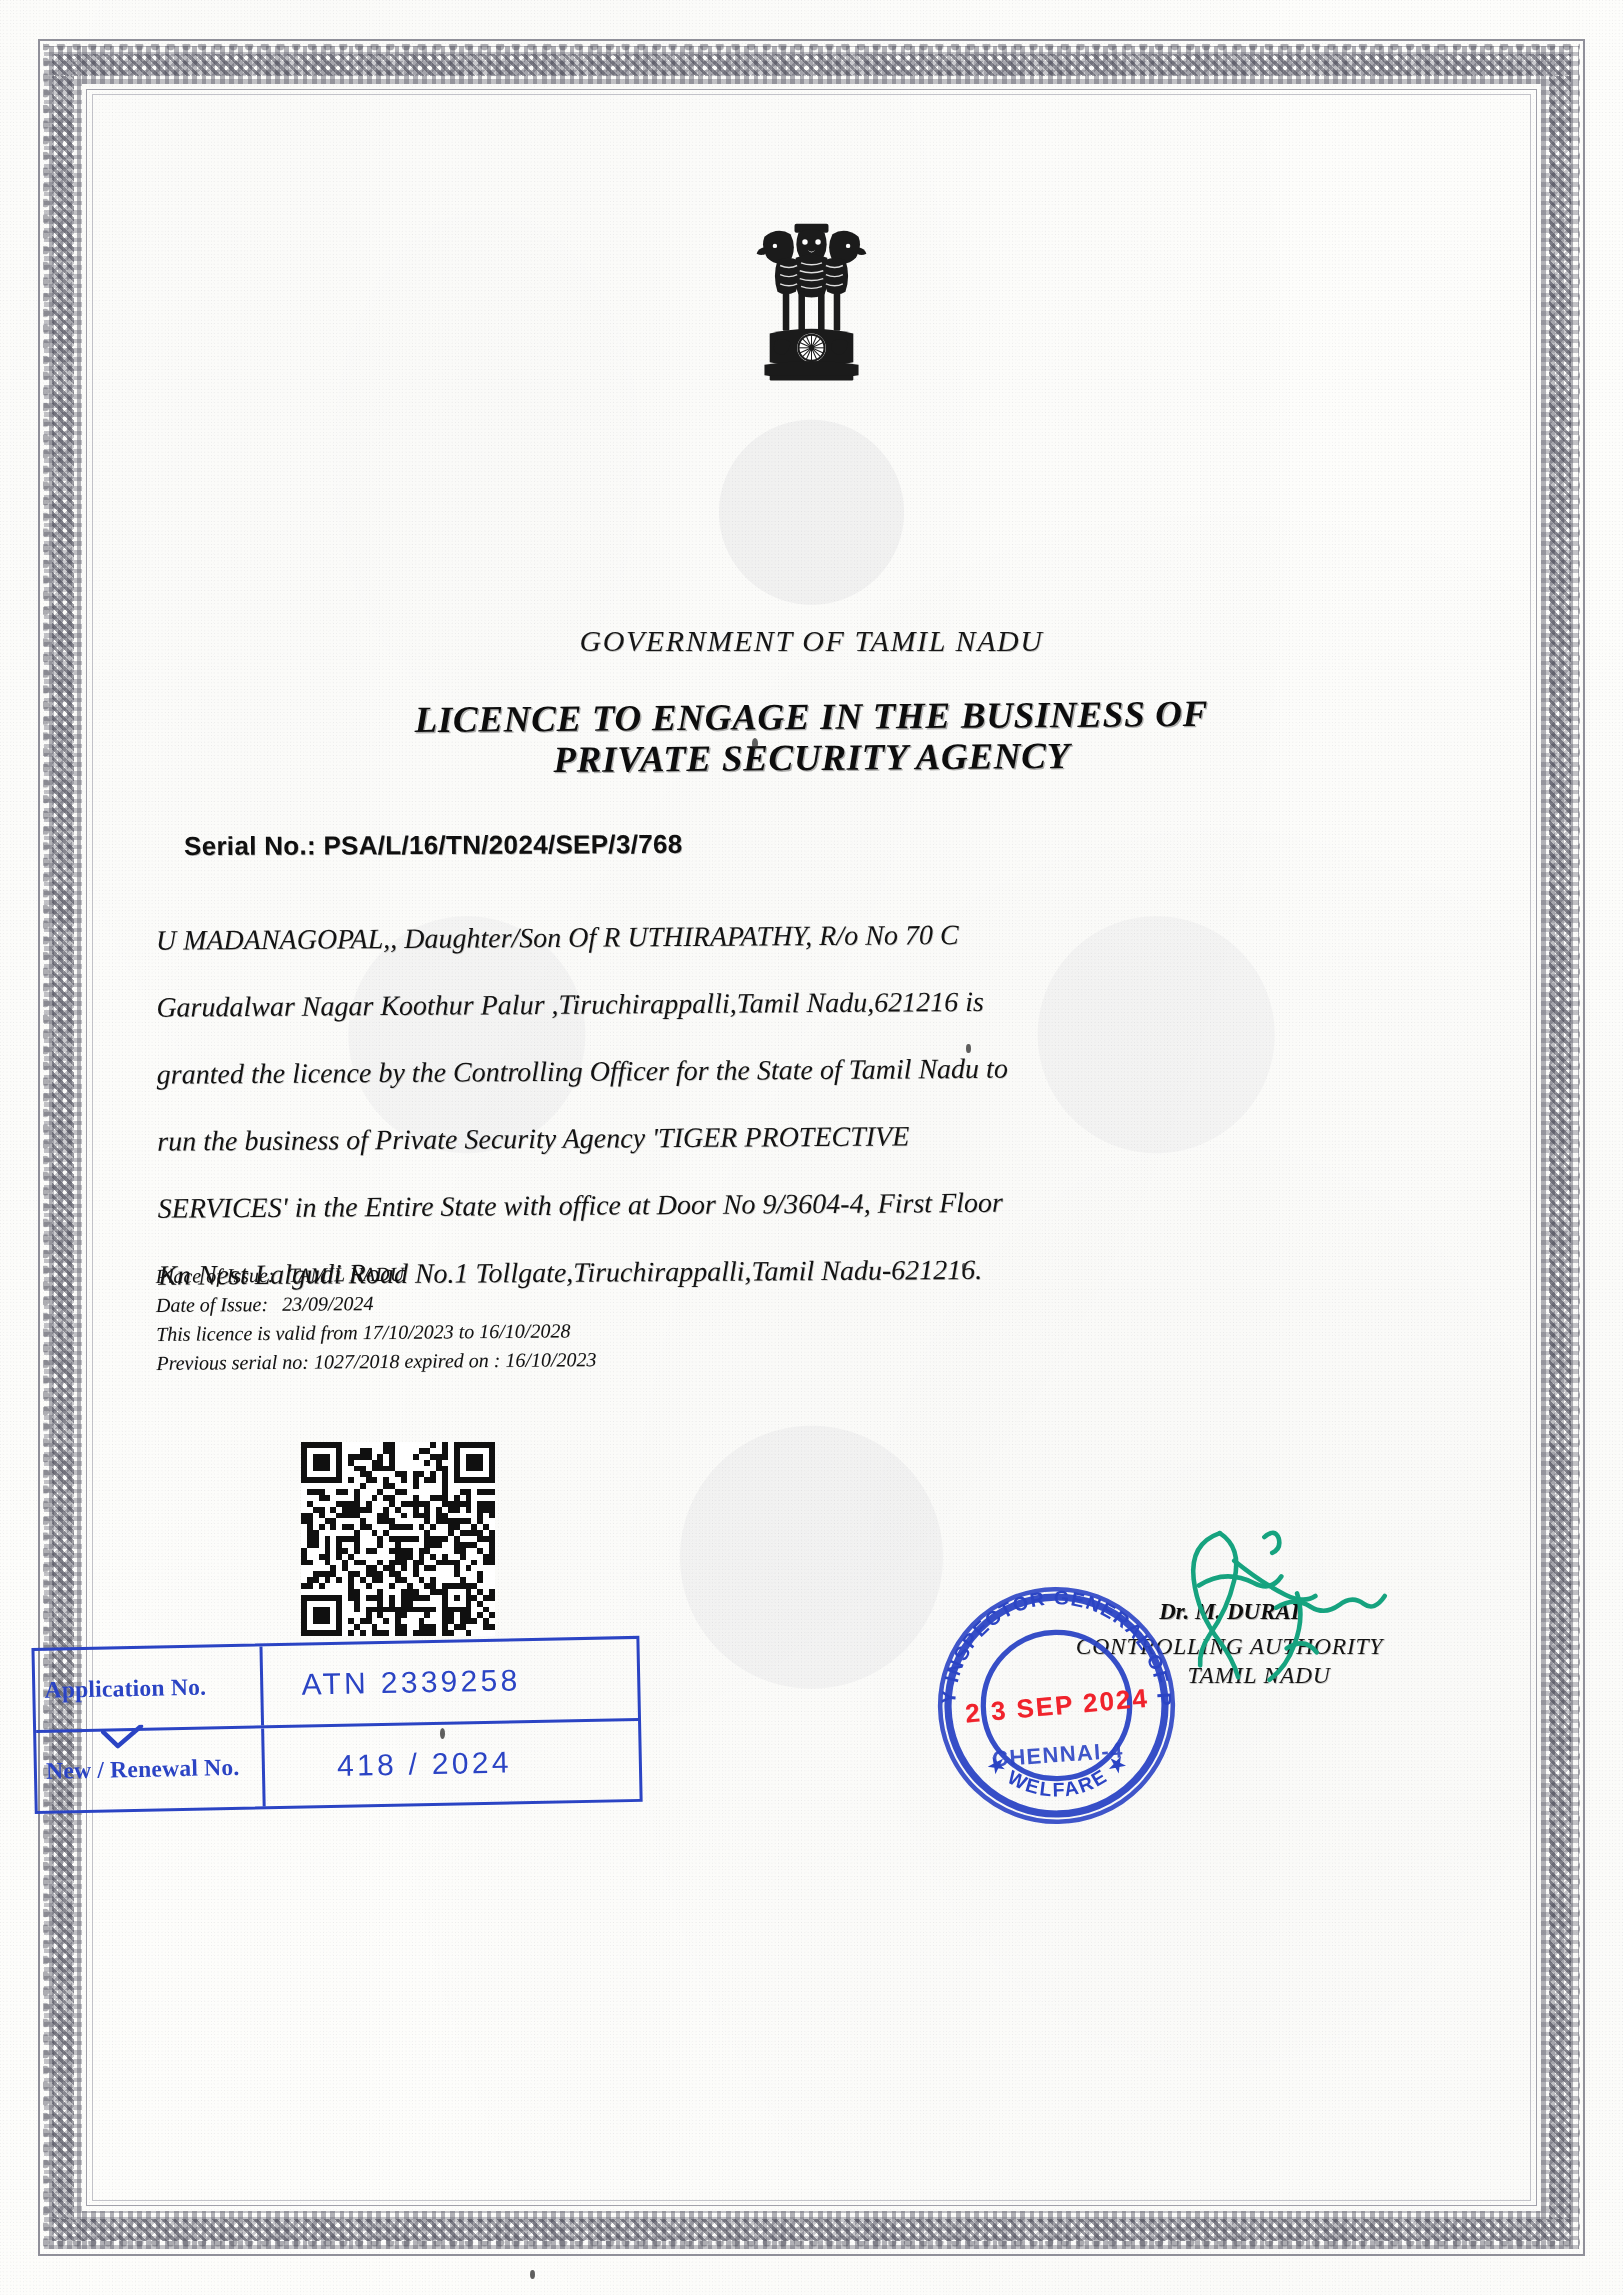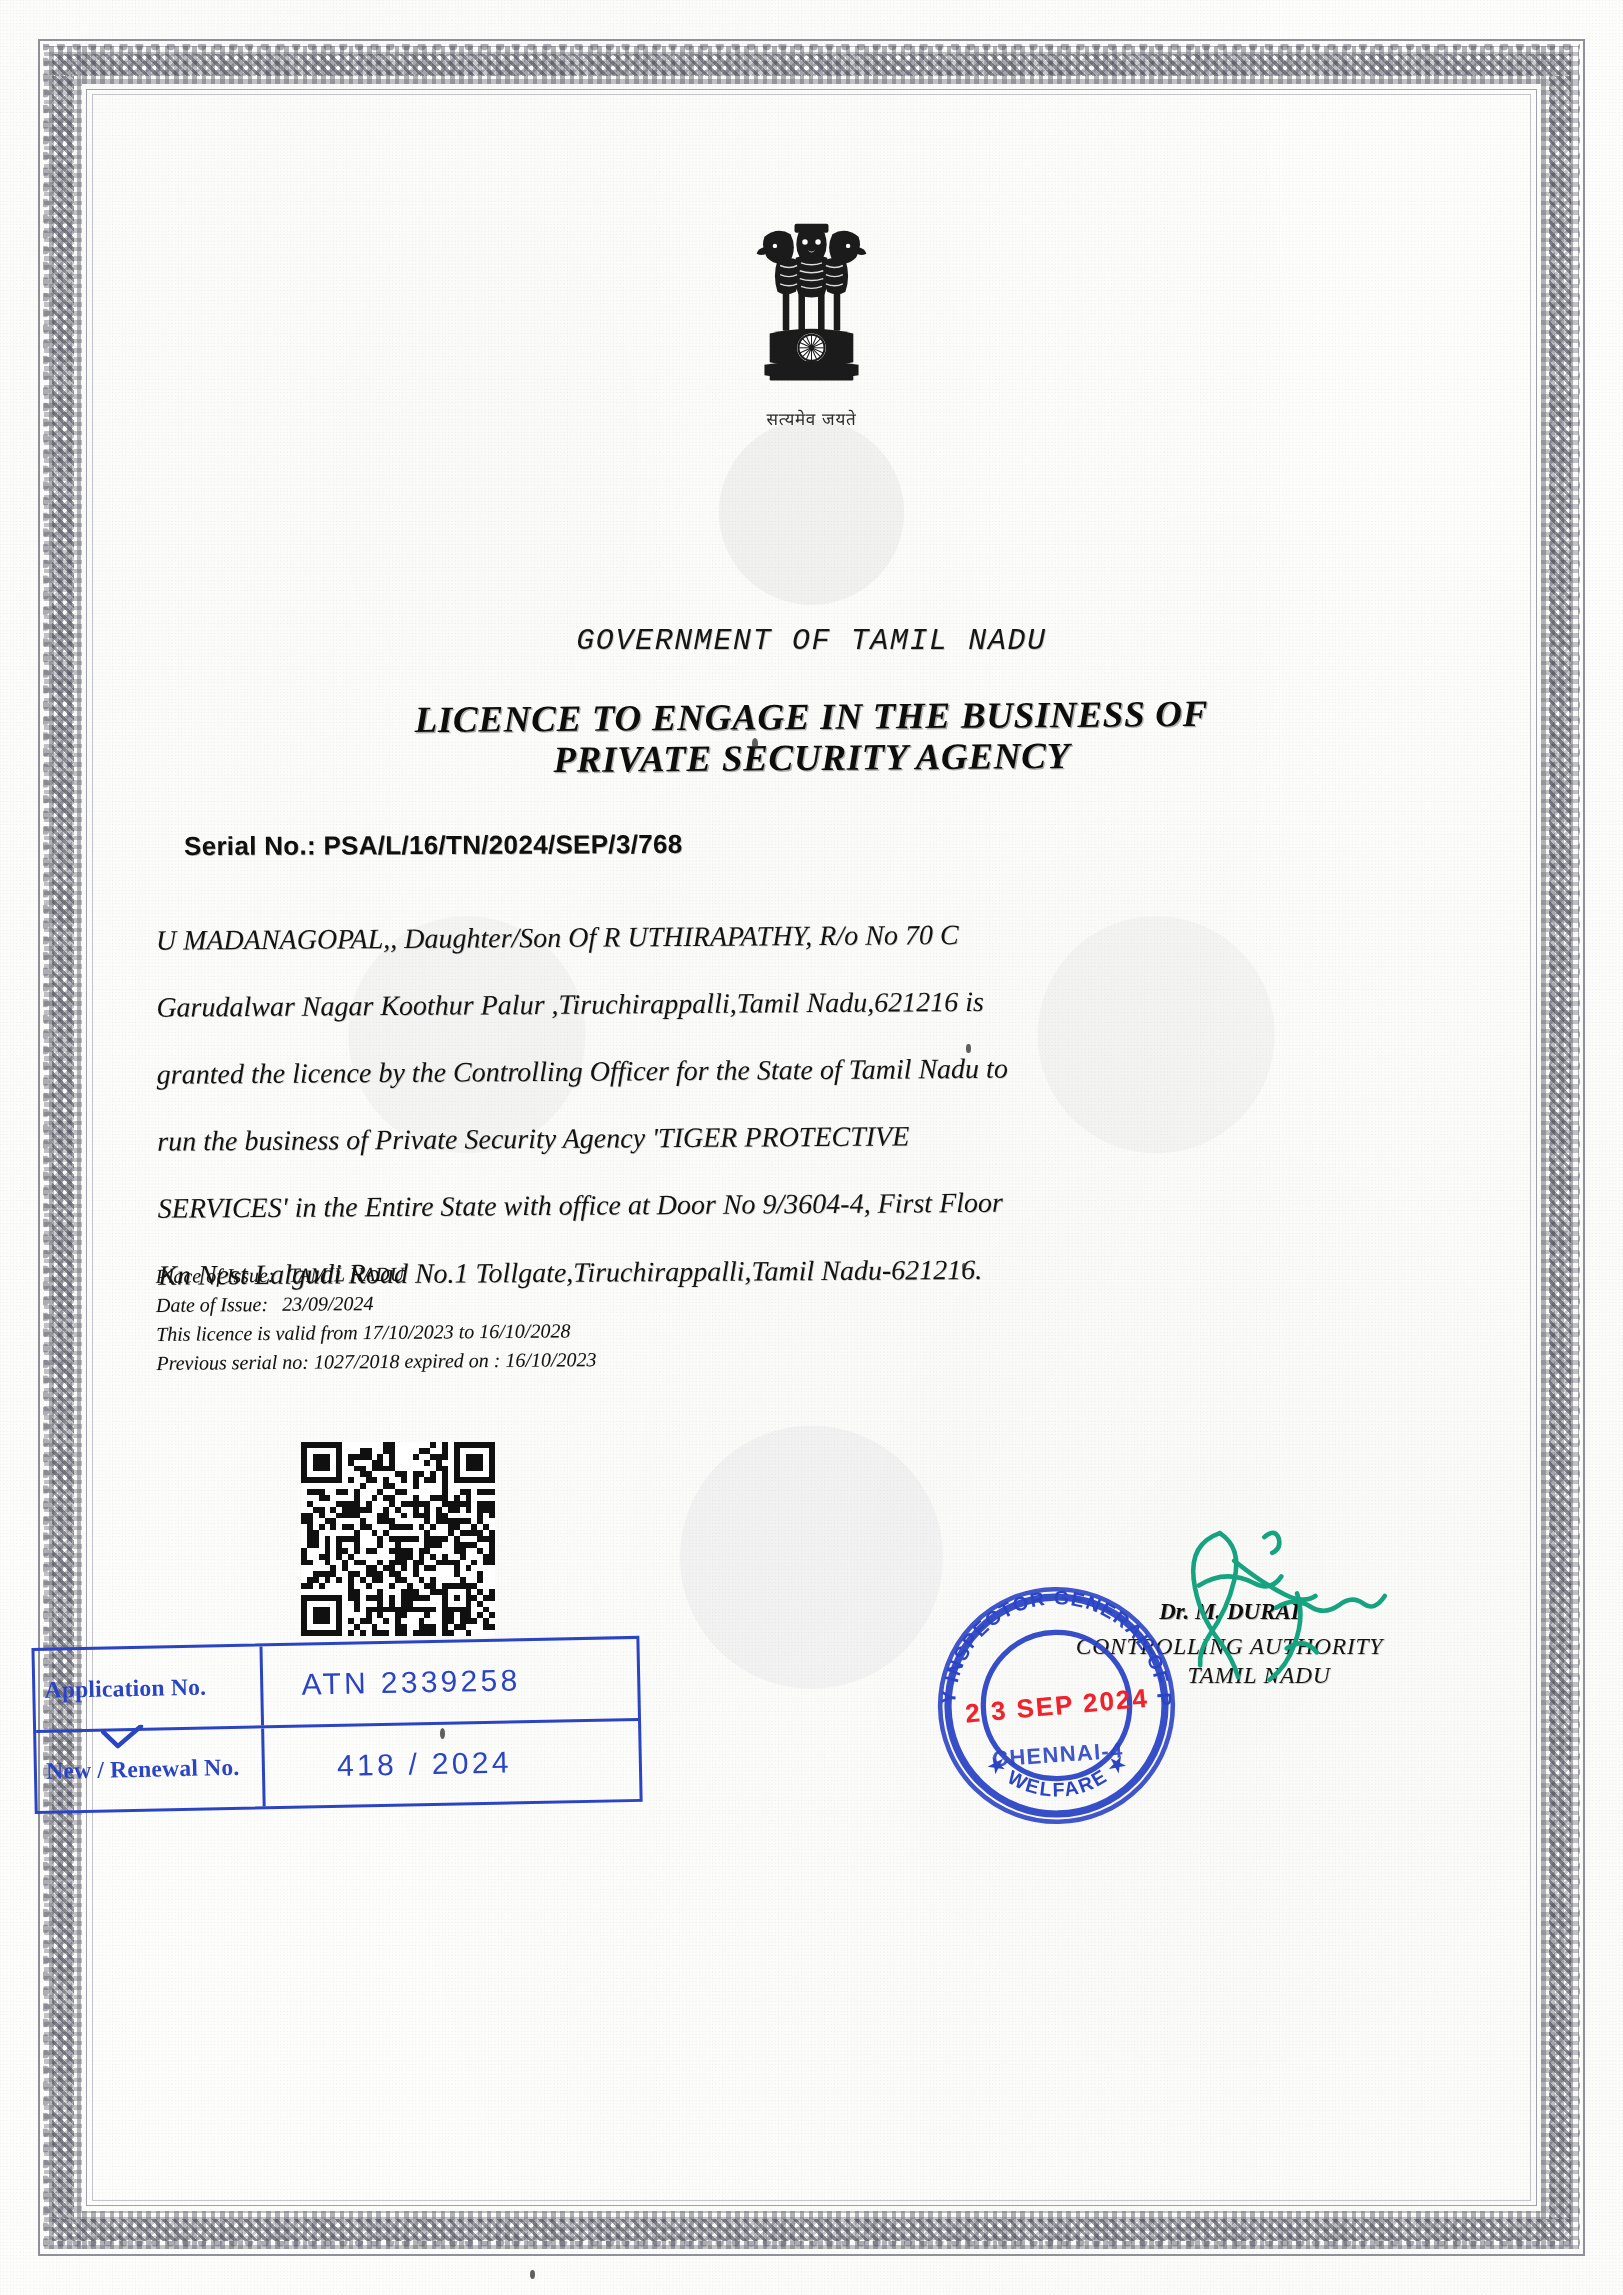--- a/index.html
+++ b/index.html
@@ -120,21 +120,21 @@
 
   #emblem-wrap{position:absolute;left:0;right:0;top:101px;text-align:center;}
   #emblem-wrap svg{display:inline-block;}
   #emblem-motto{
     font-family:"DejaVu Sans",sans-serif;
     font-size:17px;letter-spacing:0.7px;color:#2a2a2a;margin-top:1.3px;
   }
 
   #gov-title{
     position:absolute;left:0;right:0;top:517px;text-align:center;
-    font-family:Liberation Mono, monospace;
+    font-family:Liberation Serif, serif;
     font-style:italic;
     font-size:30px;letter-spacing:1.6px;color:#161616;
     text-shadow:0.7px 0.7px 0 rgba(0,0,0,.22);
   }
 
   #licence-title{
     position:absolute;left:0;right:0;top:589px;text-align:center;
     font-family:"Liberation Serif",serif;
     font-weight:bold;font-style:italic;
     font-size:37px;line-height:1.12;letter-spacing:0.7px;
@@ -338,21 +338,20 @@
           </g>
           <circle cx="60" cy="107" r="2" fill="#1b1b1b"></circle>
 
           <path d="M32 102 q7 -4 12 1 q-1 7 -5 9 q-6 1 -8 -4z" fill="#1b1b1b"></path>
           <path d="M76 102 q7 -4 12 1 q-1 7 -5 9 q-6 1 -8 -4z" fill="#1b1b1b"></path>
 
           <path d="M24 120 q36 -6 72 0 l0 8 q-36 6 -72 0z"></path>
           <rect x="28" y="128" width="64" height="4" rx="1"></rect>
         </g>
       </svg>
-      <div id="emblem-motto">सत्यमेव जयते</div>
     </div>
 
     <div id="gov-title">GOVERNMENT OF TAMIL NADU</div>
 
     <div id="licence-title">
       <div>LICENCE TO ENGAGE IN THE BUSINESS OF</div>
       <div>PRIVATE SECURITY AGENCY</div>
     </div>
 
     <div id="serial">Serial No.: PSA/L/16/TN/2024/SEP/3/768</div>

